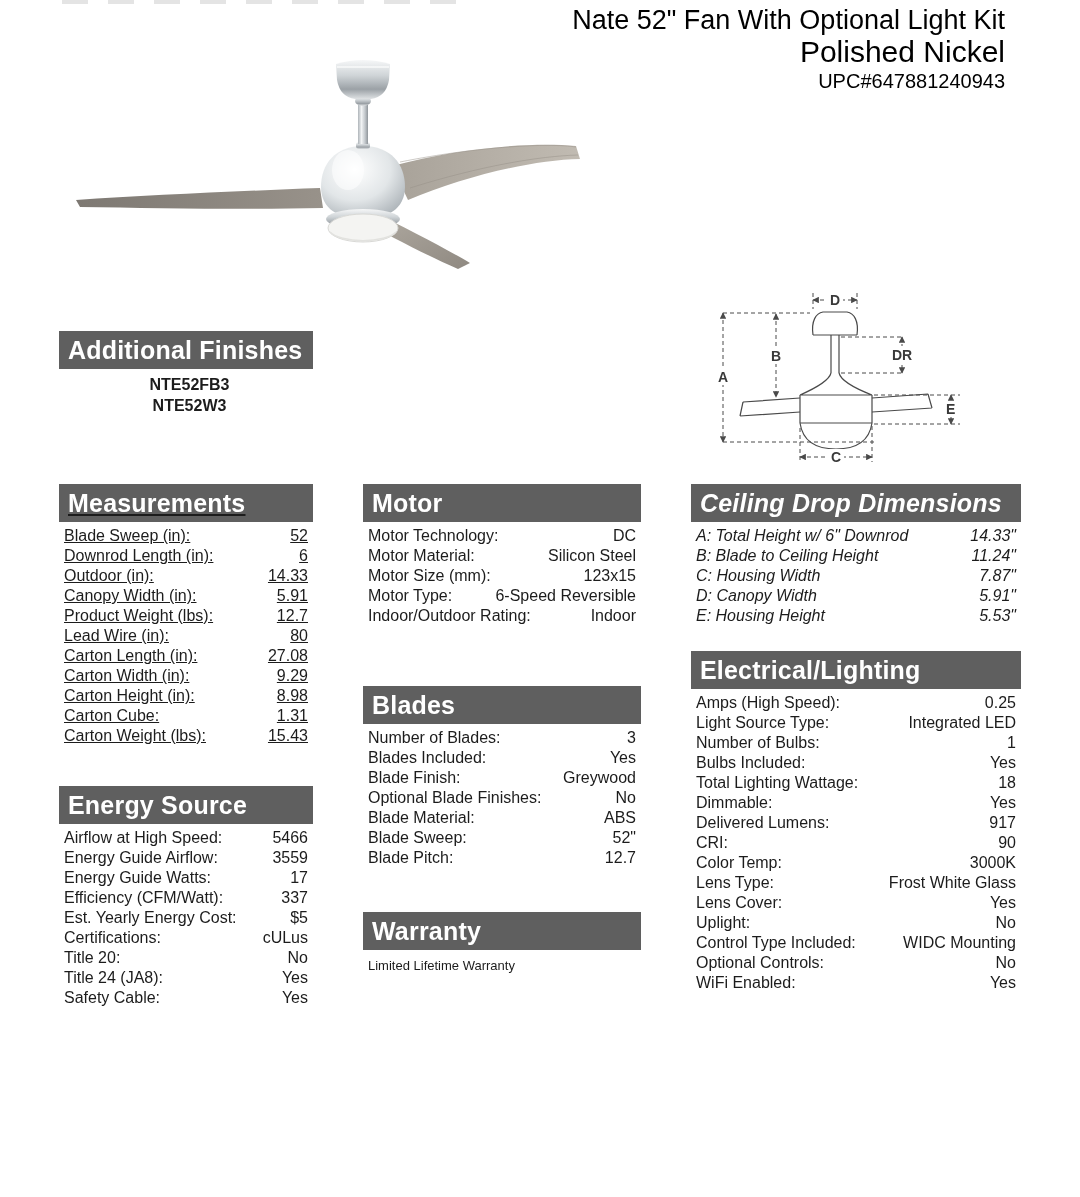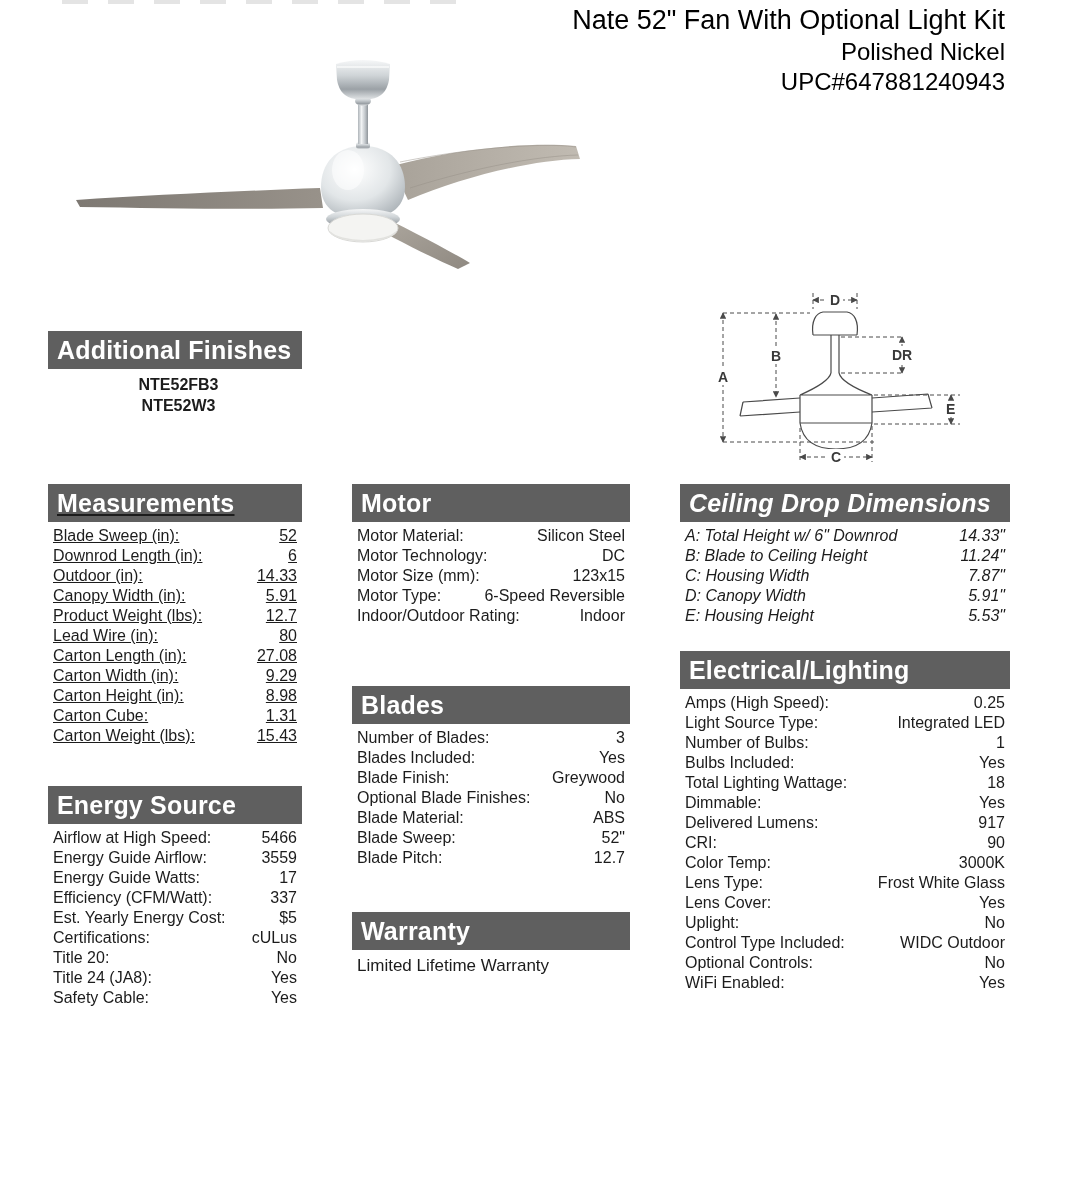--- a/index.html
+++ b/index.html
@@ -10,27 +10,27 @@
   }
   .sheet{position:absolute;inset:0;overflow:hidden;}
 
   .top-crop{
     position:absolute;left:62px;top:0;width:400px;height:4px;
     background:repeating-linear-gradient(90deg,#e4e4e4 0 26px,transparent 26px 46px);
   }
 
   .header-block{position:absolute;top:4px;right:75px;text-align:right;}
   .product-title{font-size:27px;line-height:33px;color:#000;}
-  .product-finish{font-size:24px;line-height:30px;color:#000;}
-  .product-upc{font-size:24px;line-height:29px;color:#000;}
+  .product-finish{font-size:30px;line-height:30px;color:#000;}
+  .product-upc{font-size:20px;line-height:29px;color:#000;}
 
   .fan-art{position:absolute;left:60px;top:50px;width:620px;height:245px;}
   .dim-art{position:absolute;left:695px;top:285px;width:385px;height:190px;}
 
-  .spec-sec{position:absolute;}
+  .spec-sec{position:absolute;margin-left:11px;}
   #sec-additional{left:48px;top:331px;width:254px;}
   #sec-measurements{left:48px;top:484px;width:254px;text-decoration:underline;}
   #sec-energy{left:48px;top:786px;width:254px;}
   #sec-motor{left:352px;top:484px;width:278px;}
   #sec-blades{left:352px;top:686px;width:278px;}
   #sec-warranty{left:352px;top:912px;width:278px;}
   #sec-ceiling{left:680px;top:484px;width:330px;font-style:italic;}
   #sec-electrical{left:680px;top:651px;width:330px;}
 
   .sec-head{
@@ -44,21 +44,21 @@
     display:flex;justify-content:space-between;align-items:baseline;
     font-size:16px;line-height:20px;height:20px;
     padding-left:5px;padding-right:5px;white-space:nowrap;
   }
   .spec-label{text-align:left;}
   .spec-value{text-align:right;}
 
   .finish-list{margin-top:5px;text-align:center;}
   .finish-item{font-size:16px;line-height:21px;font-weight:bold;padding-left:7px;}
 
-  .warranty-text{margin-top:6px;font-size:17px;line-height:20px;padding-left:5px;}
+  .warranty-text{margin-top:6px;font-size:13px;line-height:20px;padding-left:5px;}
 
   .dim-art text{font-family:"Liberation Sans",sans-serif;font-size:14px;font-weight:bold;fill:#3a3a3a;}
 </style>
 </head>
 <body style="--head-bg: #5f5f5f; --head-fg: #ffffff; background: rgb(255, 255, 255); color: rgb(28, 28, 28);">
 
 <div class="sheet">
 
   <div class="top-crop"></div>
 
@@ -270,26 +270,26 @@
           <span class="spec-label">Safety Cable:</span>
           <span class="spec-value">Yes</span>
         </div>
       </div>
   </section>
 
   <section class="spec-sec" id="sec-motor">
     <div class="sec-head">Motor</div>
     <div class="rows">
         <div class="spec-row">
+          <span class="spec-label">Motor Technology:</span>
+          <span class="spec-value">DC</span>
+        </div>
+        <div class="spec-row">
           <span class="spec-label">Motor Material:</span>
           <span class="spec-value">Silicon Steel</span>
-        </div>
-        <div class="spec-row">
-          <span class="spec-label">Motor Technology:</span>
-          <span class="spec-value">DC</span>
         </div>
         <div class="spec-row">
           <span class="spec-label">Motor Size (mm):</span>
           <span class="spec-value">123x15</span>
         </div>
         <div class="spec-row">
           <span class="spec-label">Motor Type:</span>
           <span class="spec-value">6-Speed Reversible</span>
         </div>
         <div class="spec-row">
@@ -410,21 +410,21 @@
         <div class="spec-row">
           <span class="spec-label">Lens Cover:</span>
           <span class="spec-value">Yes</span>
         </div>
         <div class="spec-row">
           <span class="spec-label">Uplight:</span>
           <span class="spec-value">No</span>
         </div>
         <div class="spec-row">
           <span class="spec-label">Control Type Included:</span>
-          <span class="spec-value">WIDC Outdoor</span>
+          <span class="spec-value">WIDC Mounting</span>
         </div>
         <div class="spec-row">
           <span class="spec-label">Optional Controls:</span>
           <span class="spec-value">No</span>
         </div>
         <div class="spec-row">
           <span class="spec-label">WiFi Enabled:</span>
           <span class="spec-value">Yes</span>
         </div>
       </div>

